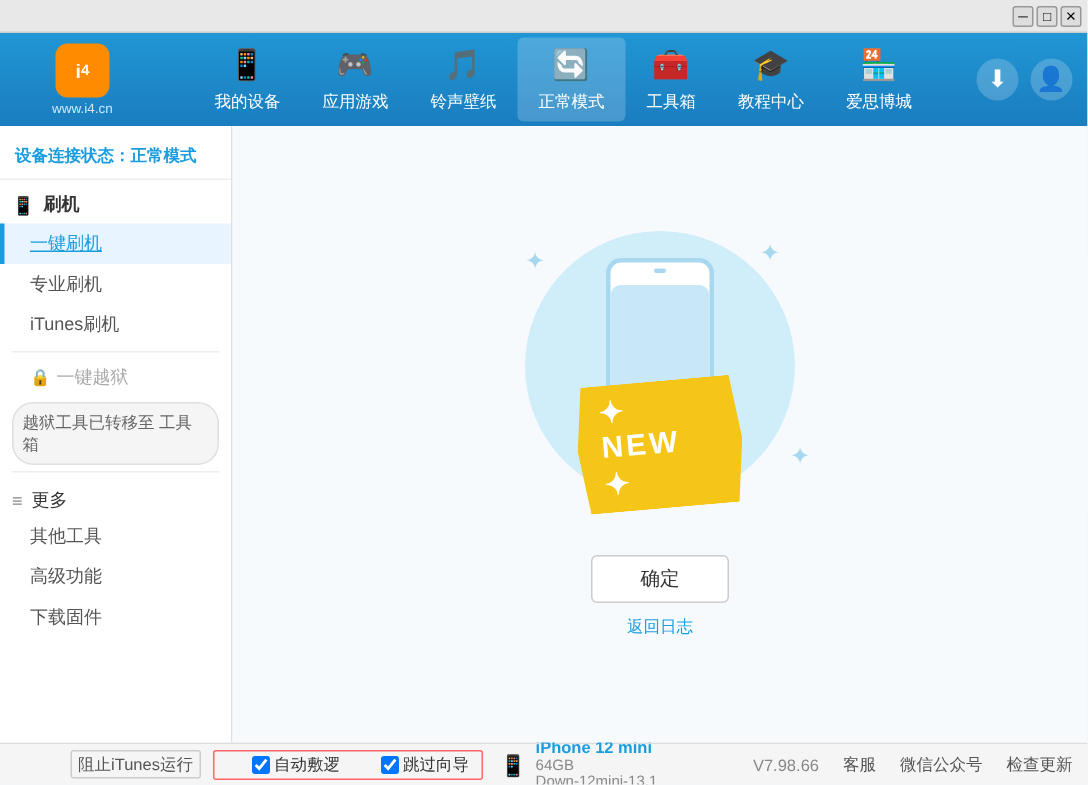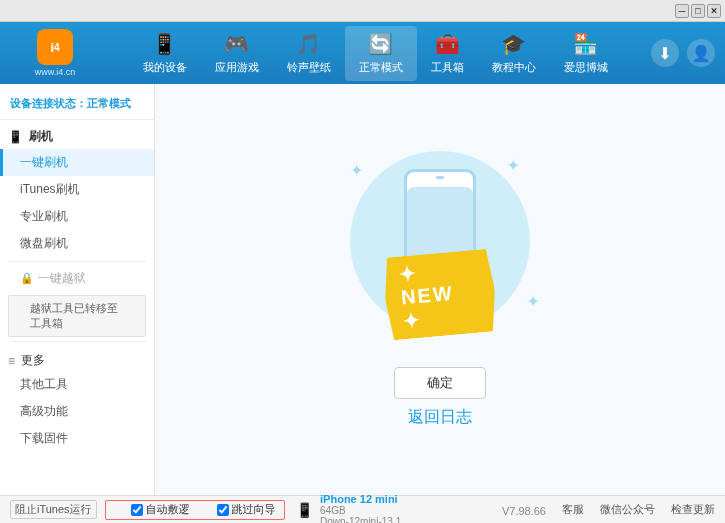--- a/index.html
+++ b/index.html
@@ -158,20 +158,21 @@
       padding: 5px 10px 5px 20px;
       color: #555;
       cursor: pointer;
       font-size: 12px;
     }
     .sidebar-item.active {
       background: #e8f4ff;
       color: #1a9de0;
       border-left: 3px solid #1a9de0;
       padding-left: 17px;
+      text-decoration: underline;
     }
     .sidebar-divider {
       height: 1px;
       background: #eee;
       margin: 4px 8px;
     }
     .sidebar-greyed {
       padding: 4px 10px 4px 20px;
       color: #aaa;
       font-size: 12px;
@@ -179,24 +180,24 @@
       align-items: center;
     }
     .lock-icon {
       margin-right: 4px;
       font-size: 11px;
     }
     .jailbreak-notice {
       background: #f5f5f5;
       border: 1px solid #e0e0e0;
       margin: 4px 8px;
-      padding: 5px 21px;
+      padding: 5px 6px;
       font-size: 11px;
       color: #666;
-      border-radius: 2px;
+      border-radius: 14px;
     }
     .more-section {
       display: flex;
       align-items: center;
       padding: 6px 8px 2px;
       color: #333;
       font-size: 12px;
     }
     .more-icon {
       margin-right: 6px;
@@ -291,21 +292,21 @@
       background: white;
       border: 1px solid #ccc;
       border-radius: 4px;
       padding: 6px 32px;
       font-size: 13px;
       color: #333;
       cursor: pointer;
       margin-bottom: 8px;
     }
     .back-to-today {
-      font-size: 16px;
+      font-size: 11px;
       color: #1a9de0;
       cursor: pointer;
     }
 
     
     .bottom-bar {
       height: 28px;
       background: #f5f5f5;
       border-top: 1px solid #ddd;
       display: flex;
@@ -368,20 +369,21 @@
     }
     .bottom-link {
       font-size: 11px;
       color: #555;
       cursor: pointer;
     }
     .bottom-left-section {
       display: flex;
       gap: 8px;
       margin-right: 8px;
+      margin-left: 37px;
     }
     .stop-itunes {
       font-size: 11px;
       color: #555;
       cursor: pointer;
       border: 1px solid #ccc;
       padding: 1px 4px;
       border-radius: 2px;
     }
   </style>
@@ -448,27 +450,24 @@
     </div>
 
     <div class="sidebar-section-header">
       <span class="sidebar-section-icon">📱</span>
       <span>刷机</span>
     </div>
     <div class="sidebar-item active">
       <span>一键刷机</span>
     </div>
     <div class="sidebar-item">
+      <span>专业刷机</span>
+    </div>
+    <div class="sidebar-item">
       <span>iTunes刷机</span>
-    </div>
-    <div class="sidebar-item">
-      <span>专业刷机</span>
-    </div>
-    <div class="sidebar-item">
-      <span>微盘刷机</span>
     </div>
 
     <div class="sidebar-divider"></div>
 
     <div class="sidebar-greyed">
       <span class="lock-icon">🔒</span>
       <span>一键越狱</span>
     </div>
     <div class="jailbreak-notice">
       <span>越狱工具已转移至

